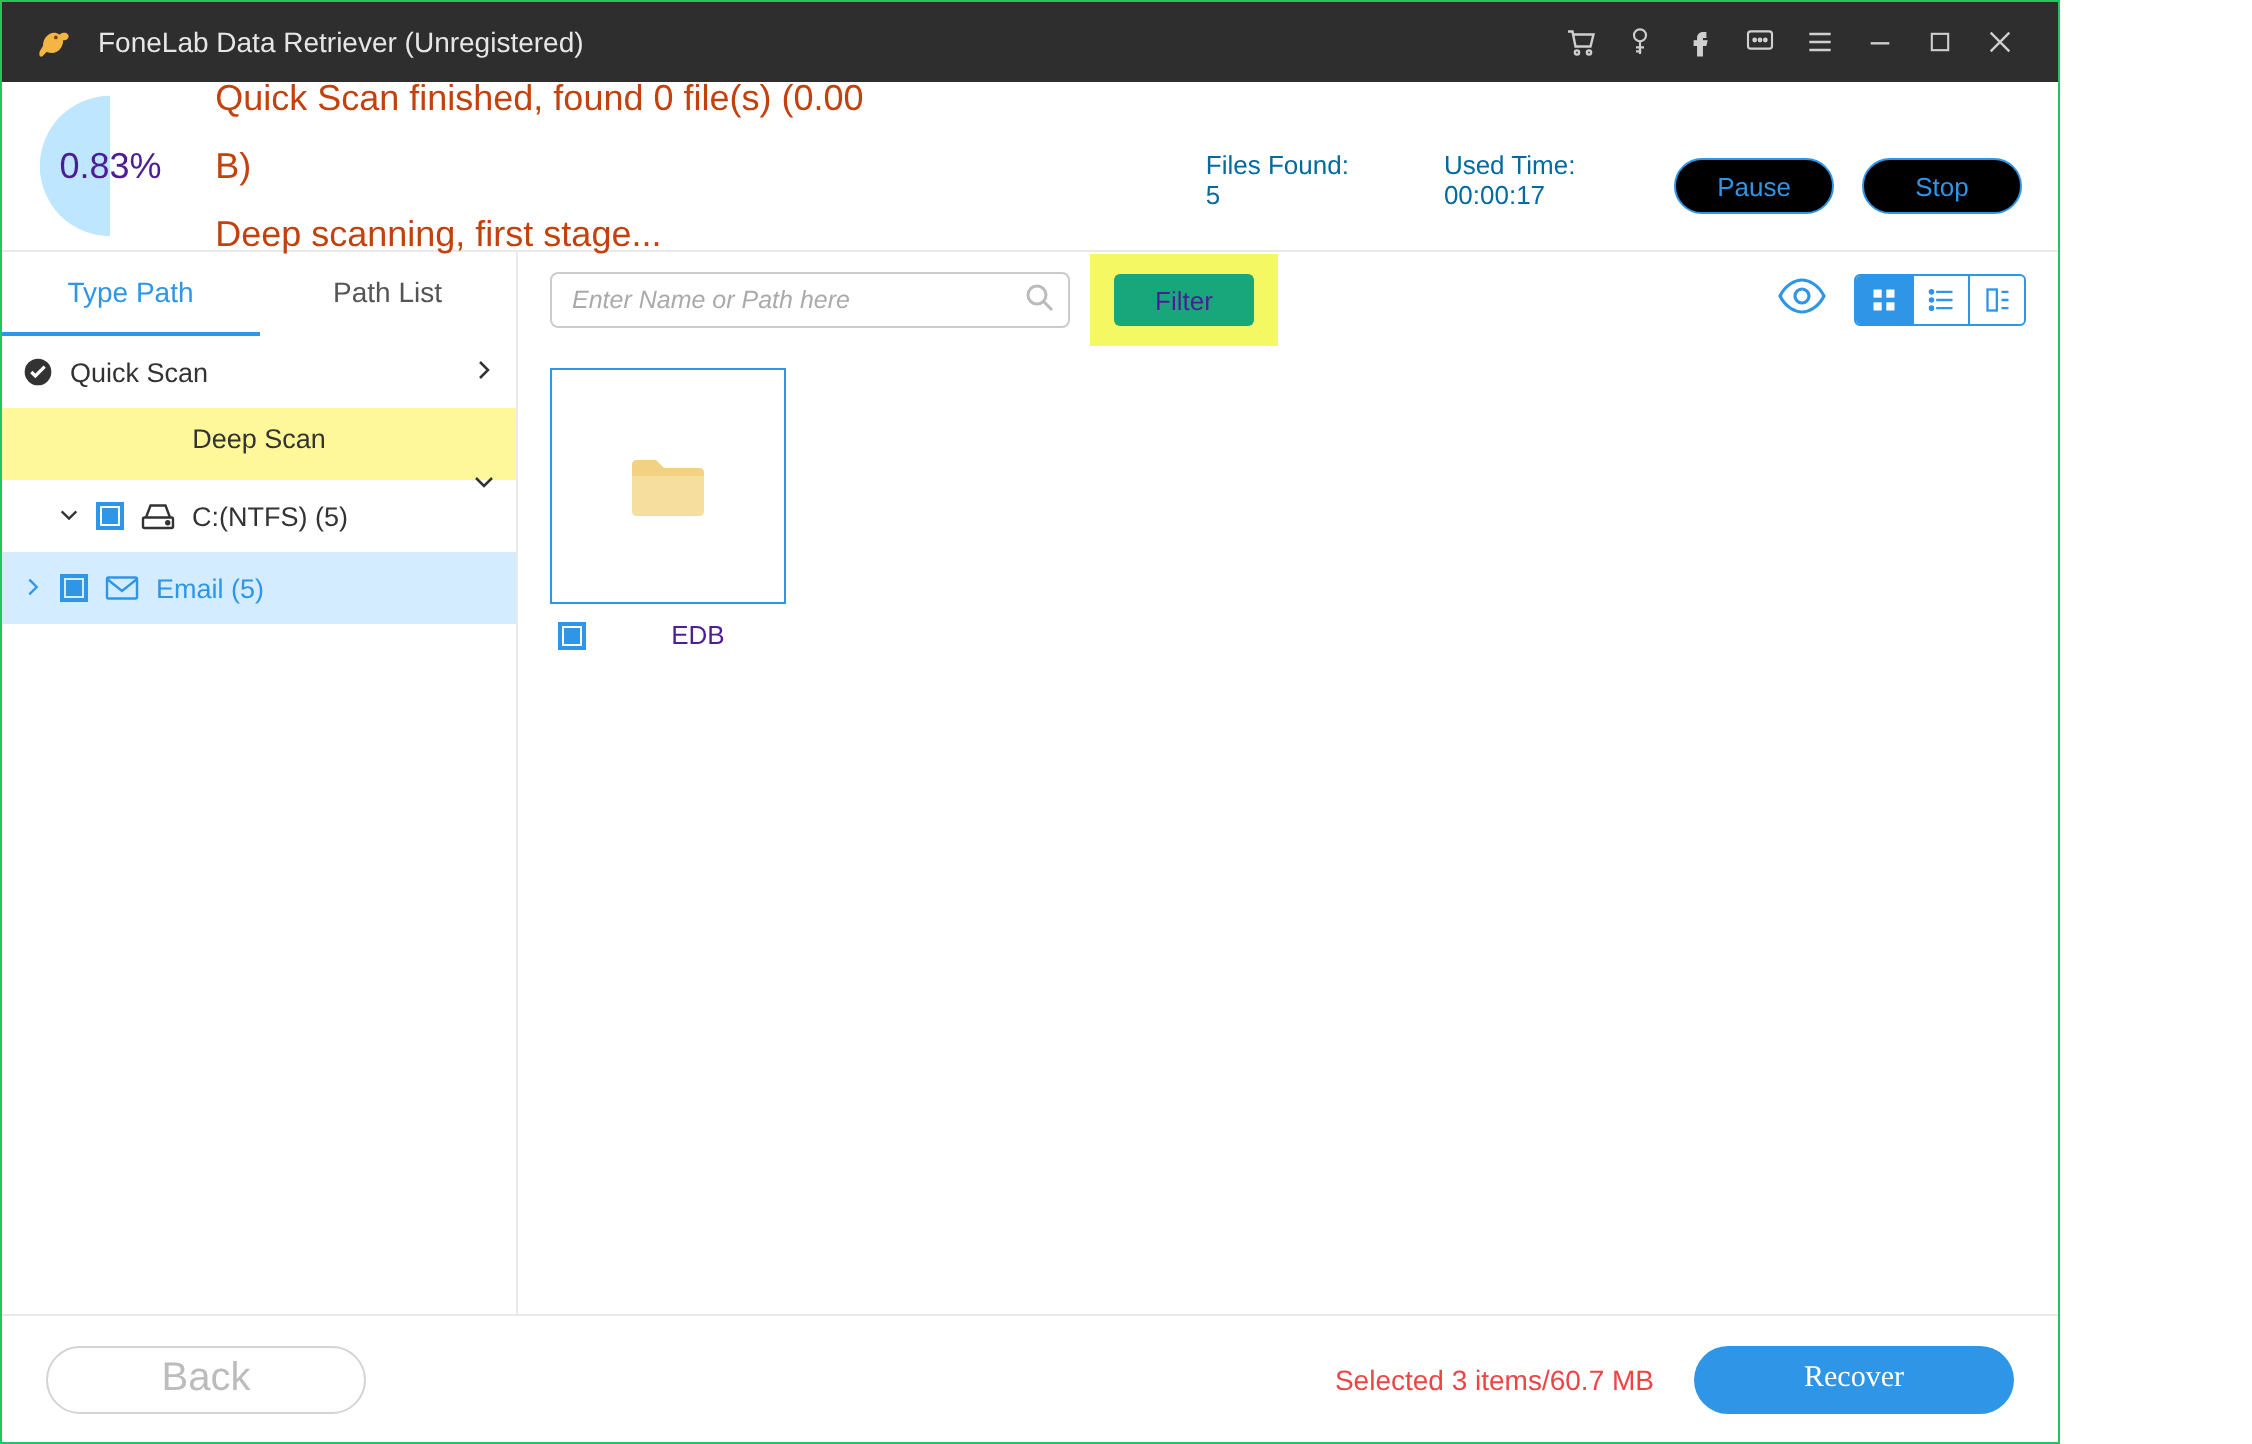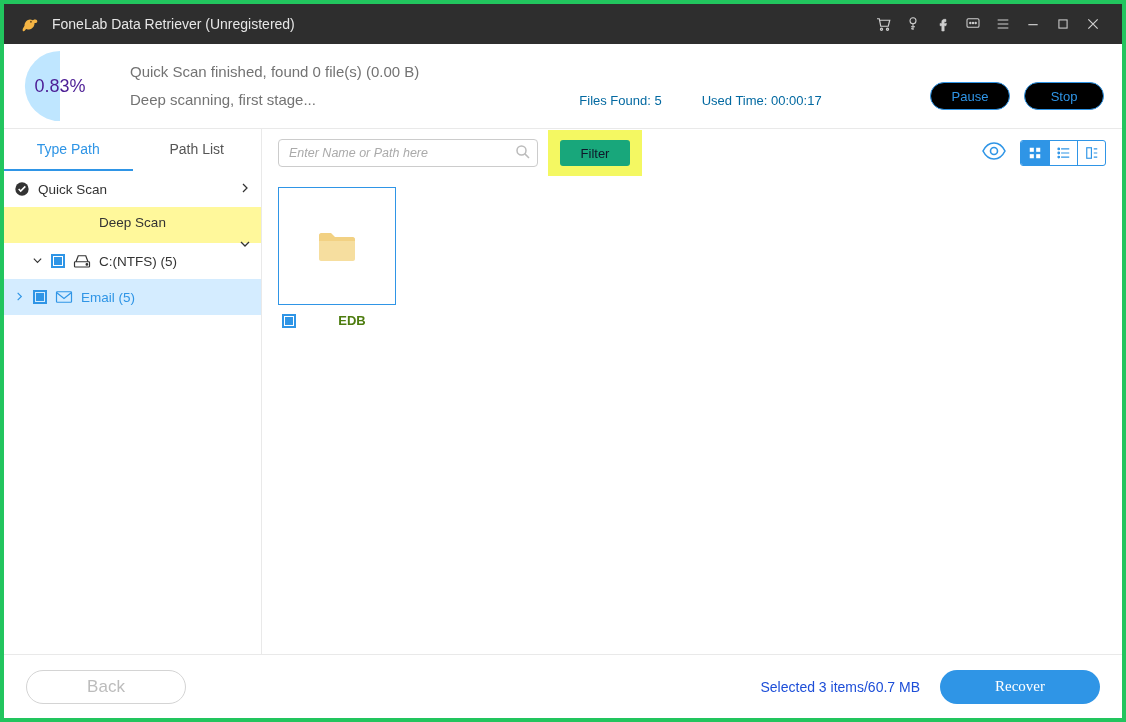--- a/index.html
+++ b/index.html
@@ -1,32 +1,32 @@
 <!DOCTYPE html>
 <html><head>
 <meta charset="utf-8">
 <style>
   * { box-sizing: border-box; margin: 0; padding: 0; font-family: "Segoe UI", Arial, sans-serif; }
   body { background: #fff; }
-  .frame { width: 1126px; height: 722px; border: 4px solid #22c55e; background: #fff; display: flex; flex-direction: column; }
+  .frame { width: 1030px; height: 722px; border: 1px solid #22c55e; background: #fff; display: flex; flex-direction: column; }
 
   
   .titlebar { height: 40px; background: #2e2e2e; color: #e6e6e6; display: flex; align-items: center; padding: 0 14px; }
   .titlebar .logo { width: 24px; height: 24px; margin-right: 10px; display:flex; align-items:center; justify-content:center; }
   .titlebar .title { font-size: 14px; }
   .titlebar .spacer { flex: 1; }
   .titlebar .tb-icon { width: 30px; height: 30px; display: flex; align-items: center; justify-content: center; color: #cfcfcf; cursor: pointer; }
   .titlebar .tb-icon svg { stroke: #cfcfcf; }
 
   
   .status-header { height: 85px; display: flex; align-items: center; padding: 10px 18px 10px 6px; border-bottom: 1px solid #e9e9e9; }
   .progress-wrap { width: 100px; height: 80px; display:flex; align-items:center; justify-content:center; position:relative; }
   .progress-wrap svg { width: 78px; height: 78px; }
   .progress-wrap .pct { position:absolute; font-size: 18px; color: #4c1d95; }
-  .status-text { margin-left: 20px; font-size: 15px; color: #737373; line-height: 1.9; }
+  .status-text { margin-left: 4px; font-size: 18px; color: #c2410c; line-height: 1.9; }
   .status-center { margin-left: 160px; display:flex; gap: 40px; font-size: 13px; color: #0369a1; align-self: flex-end; padding-bottom: 10px;}
   .status-right { margin-left: auto; display: flex; gap: 14px; align-self: flex-end; padding-bottom: 8px;}
   .btn-outline { width: 80px; height: 28px; border: 1px solid #2f95e6; border-radius: 14px; background: #000000; color: #2f95e6; font-size: 13px; cursor: pointer; }
 
   
   .main { flex: 1; display: flex; overflow: hidden; }
   .sidebar { width: 258px; border-right: 1px solid #e9e9e9; display:flex; flex-direction:column; }
   .tabs { display: flex; }
   .tab { flex: 1; text-align: center; padding: 12px 0; font-size: 14px; color: #555; cursor: pointer; }
   .tab.active { color: #2f95e6; border-bottom: 2px solid #2f95e6; }
@@ -42,41 +42,41 @@
   .tree-row.email .label { color: #2f95e6; }
 
   
   .content { flex: 1; display:flex; flex-direction:column; }
   .toolbar { height: 48px; display:flex; align-items:center; padding: 0 16px; gap: 12px; }
   .search-wrap { position:relative; width: 260px; }
   .search { width: 100%; height: 28px; border: 1px solid #ccc; border-radius: 4px; padding: 0 30px 0 10px; font-size: 12.5px; font-style: italic; color:#333; }
   .search::placeholder { color: #aaa; font-style: italic; }
   .search-icon-wrap { position:absolute; right: 6px; top: 4px; color:#bbb; }
   .filter-highlight { background: #f4f862; padding: 10px 12px; margin-left: -2px; }
-  .filter-btn { width: 70px; height: 26px; background: #18a77b; color: #0f172a; border: none; border-radius: 3px; font-size: 13px; cursor:pointer; }
+  .filter-btn { width: 70px; height: 26px; background: #18a77b; color: #4c1d95; border: none; border-radius: 3px; font-size: 13px; cursor:pointer; }
   .view-controls { margin-left: auto; display:flex; align-items:center; gap: 6px; }
   .eye { color: #2f95e6; margin-right: 8px; cursor:pointer; }
   .view-group { display:flex; border: 1px solid #2f95e6; border-radius: 3px; overflow:hidden; }
   .view-btn { width: 28px; height: 24px; display:flex; align-items:center; justify-content:center; cursor:pointer; border-left:1px solid #2f95e6; }
   .view-btn:first-child{border-left:none;}
   .view-btn.active { background: #2f95e6; color:#fff; }
   .view-btn:not(.active){ color:#2f95e6; }
 
   .grid-area { flex:1; padding: 10px 16px; display:flex; align-items:flex-start; gap: 14px; }
   .folder-item { width: 118px; }
   .folder-thumb { width: 118px; height: 118px; border: 1px solid #2f95e6; display:flex; align-items:center; justify-content:center; }
   .folder-icon { width: 40px; height: 34px; }
-  .folder-label-row { display:flex; align-items:center; gap: 12px; margin-top: 8px; padding-left: 4px; font-size: 13px; color:#4d7c0f;font-weight:bold;}
+  .folder-label-row { display:flex; align-items:center; gap: 12px; margin-top: 8px; padding-left: 4px; font-size: 13px; color:#4c1d95;}
   .folder-label-row .chk { border-color:#2f95e6; }
   .folder-label-row .name { flex:1; text-align:center; }
 
   
   .footer { height: 64px; border-top: 1px solid #e9e9e9; display:flex; align-items:center; padding: 0 22px; }
-  .btn-back { width: 160px; height: 34px; border: 1px solid #d4d4d4; border-radius: 17px; background:#fff; color:#bcbcbc; font-size: 17px; cursor:pointer; }
-  .sel-text { margin-left:auto; font-size: 14px; color:#1d4ed8; margin-right: 20px; }
+  .btn-back { width: 160px; height: 34px; border: 1px solid #d4d4d4; border-radius: 17px; background:#fff; color:#bcbcbc; font-size: 20px; cursor:pointer; }
+  .sel-text { margin-left:auto; font-size: 14px; color:#ef4444; margin-right: 20px; }
   .btn-recover { width: 160px; height: 34px; border:none; border-radius: 17px; background:#2f95e6; color:#fff; font-size: 15px; cursor:pointer;font-family:Liberation Serif, serif; }
 </style>
 </head>
 <body>
 
 <div class="frame">
 
   <div class="titlebar">
     <div class="logo">
       <svg viewBox="0 0 24 24" width="22" height="22">

